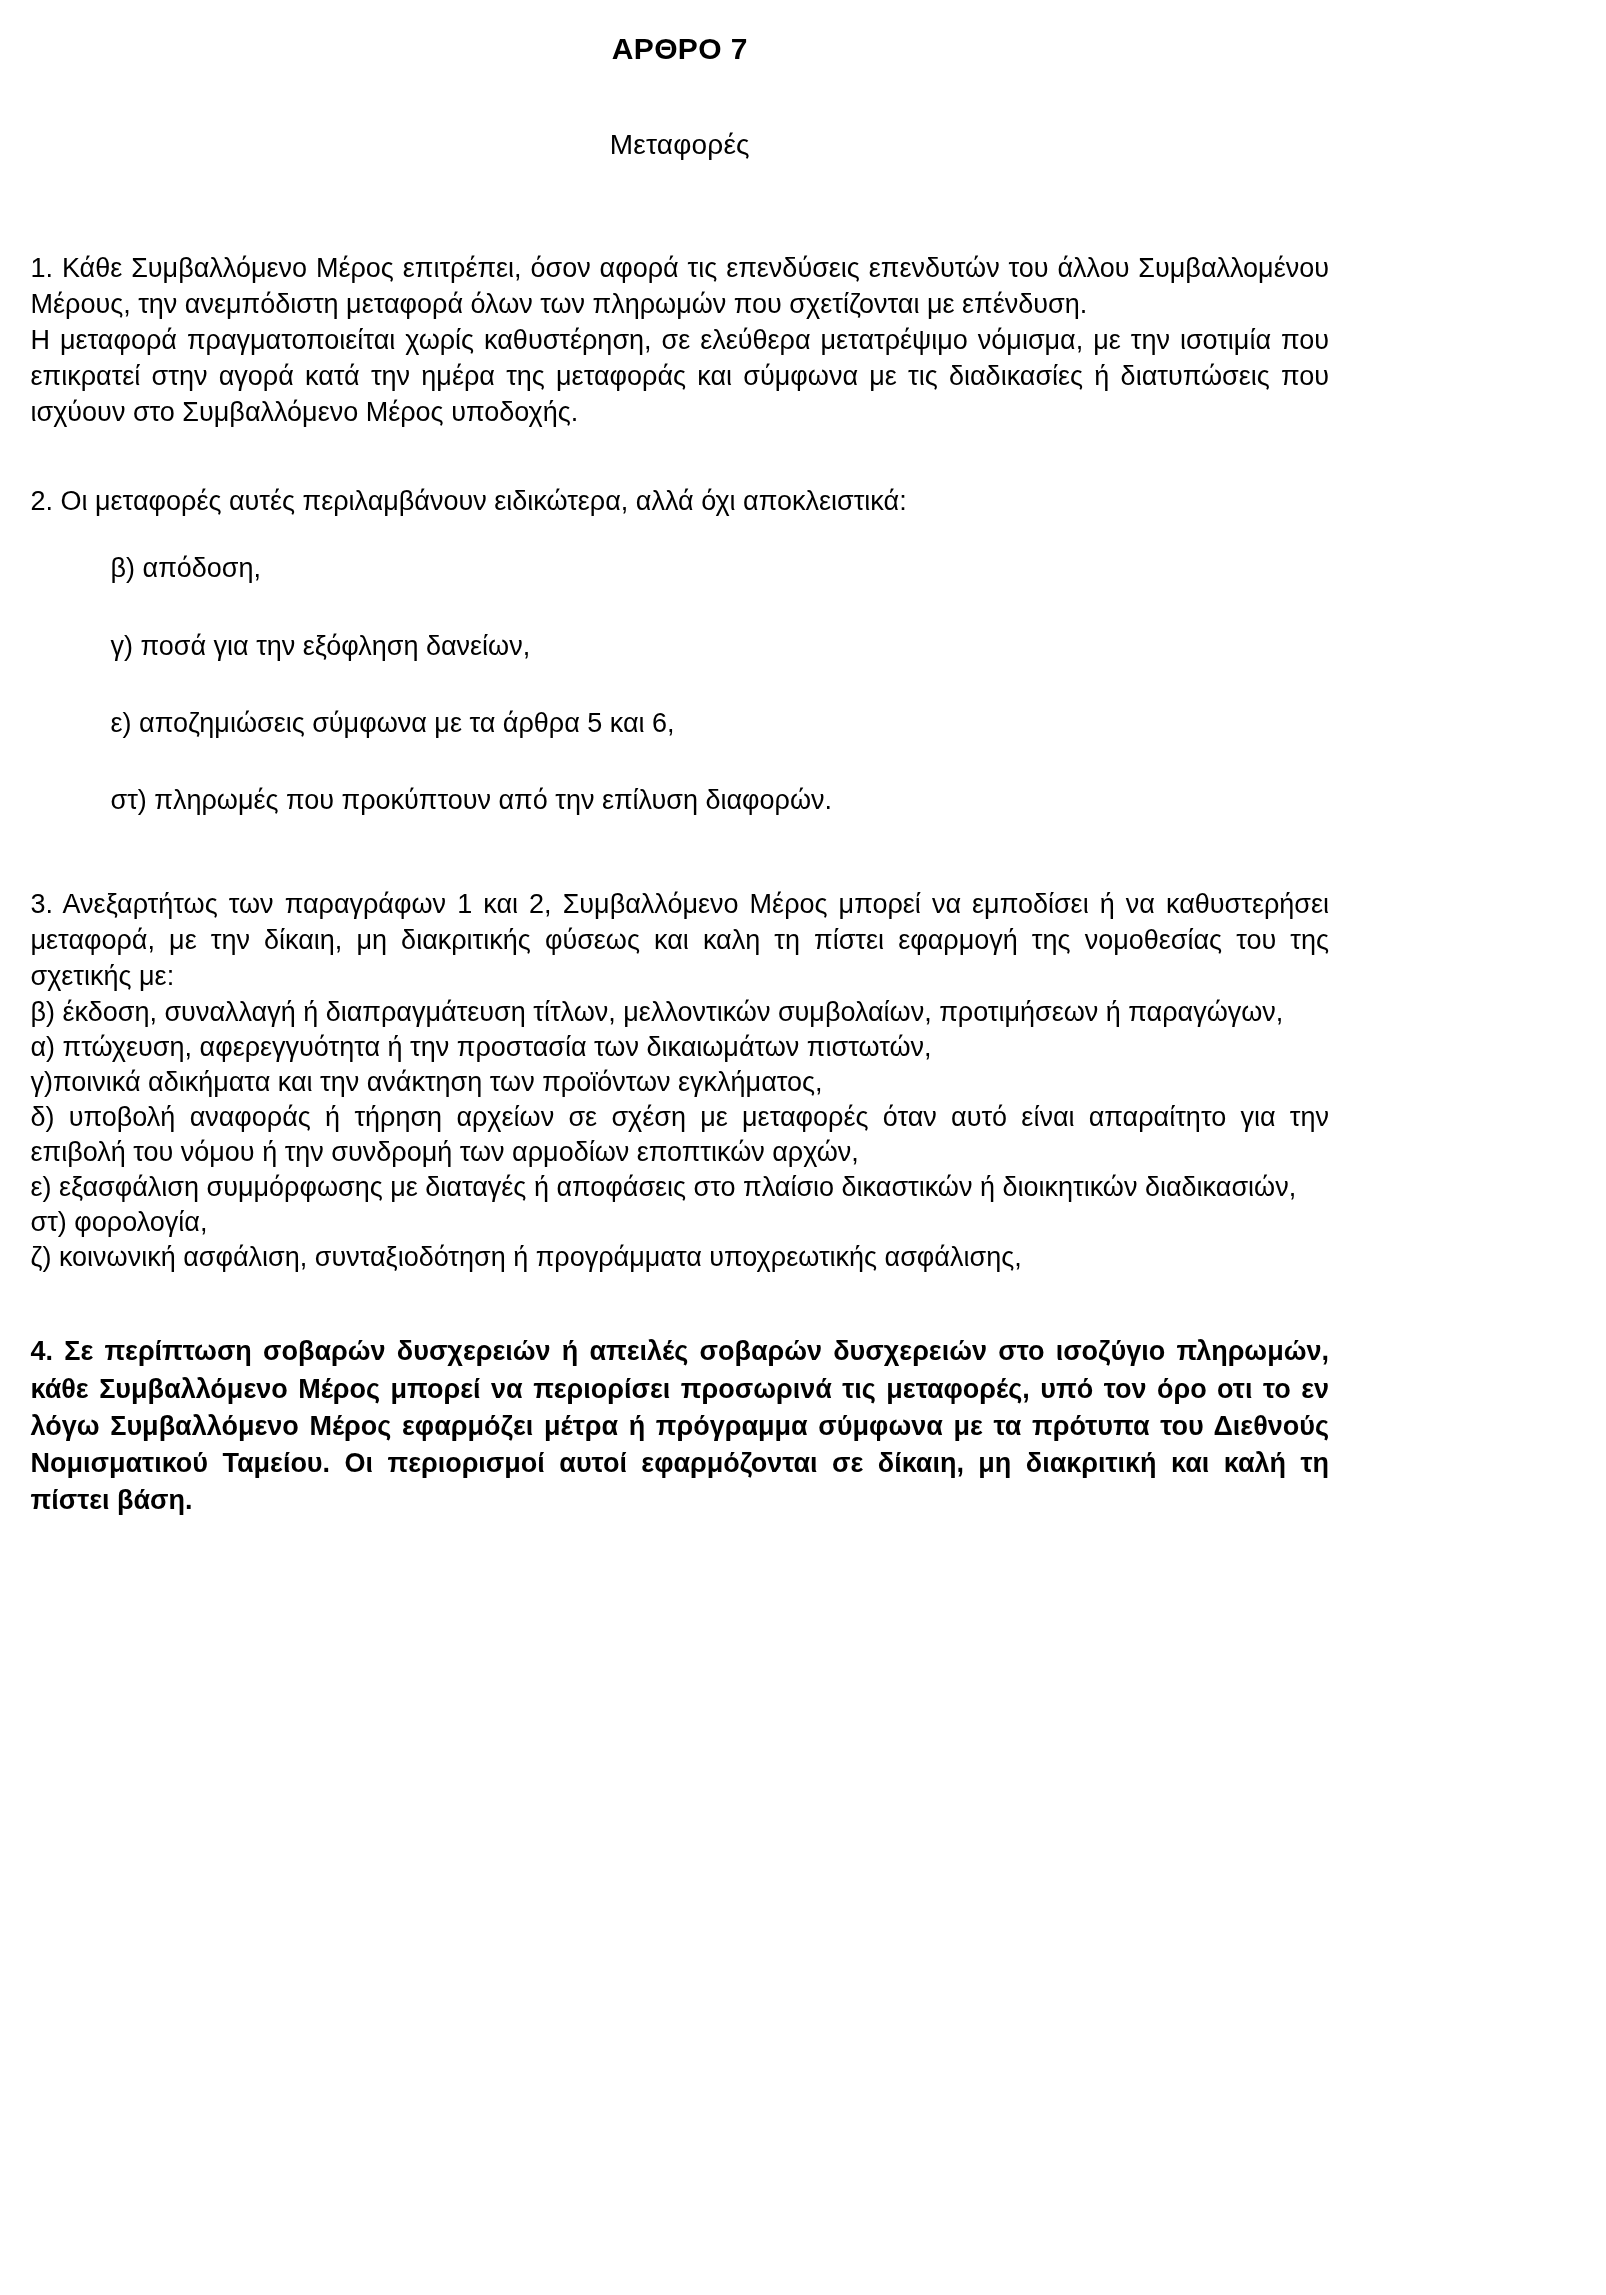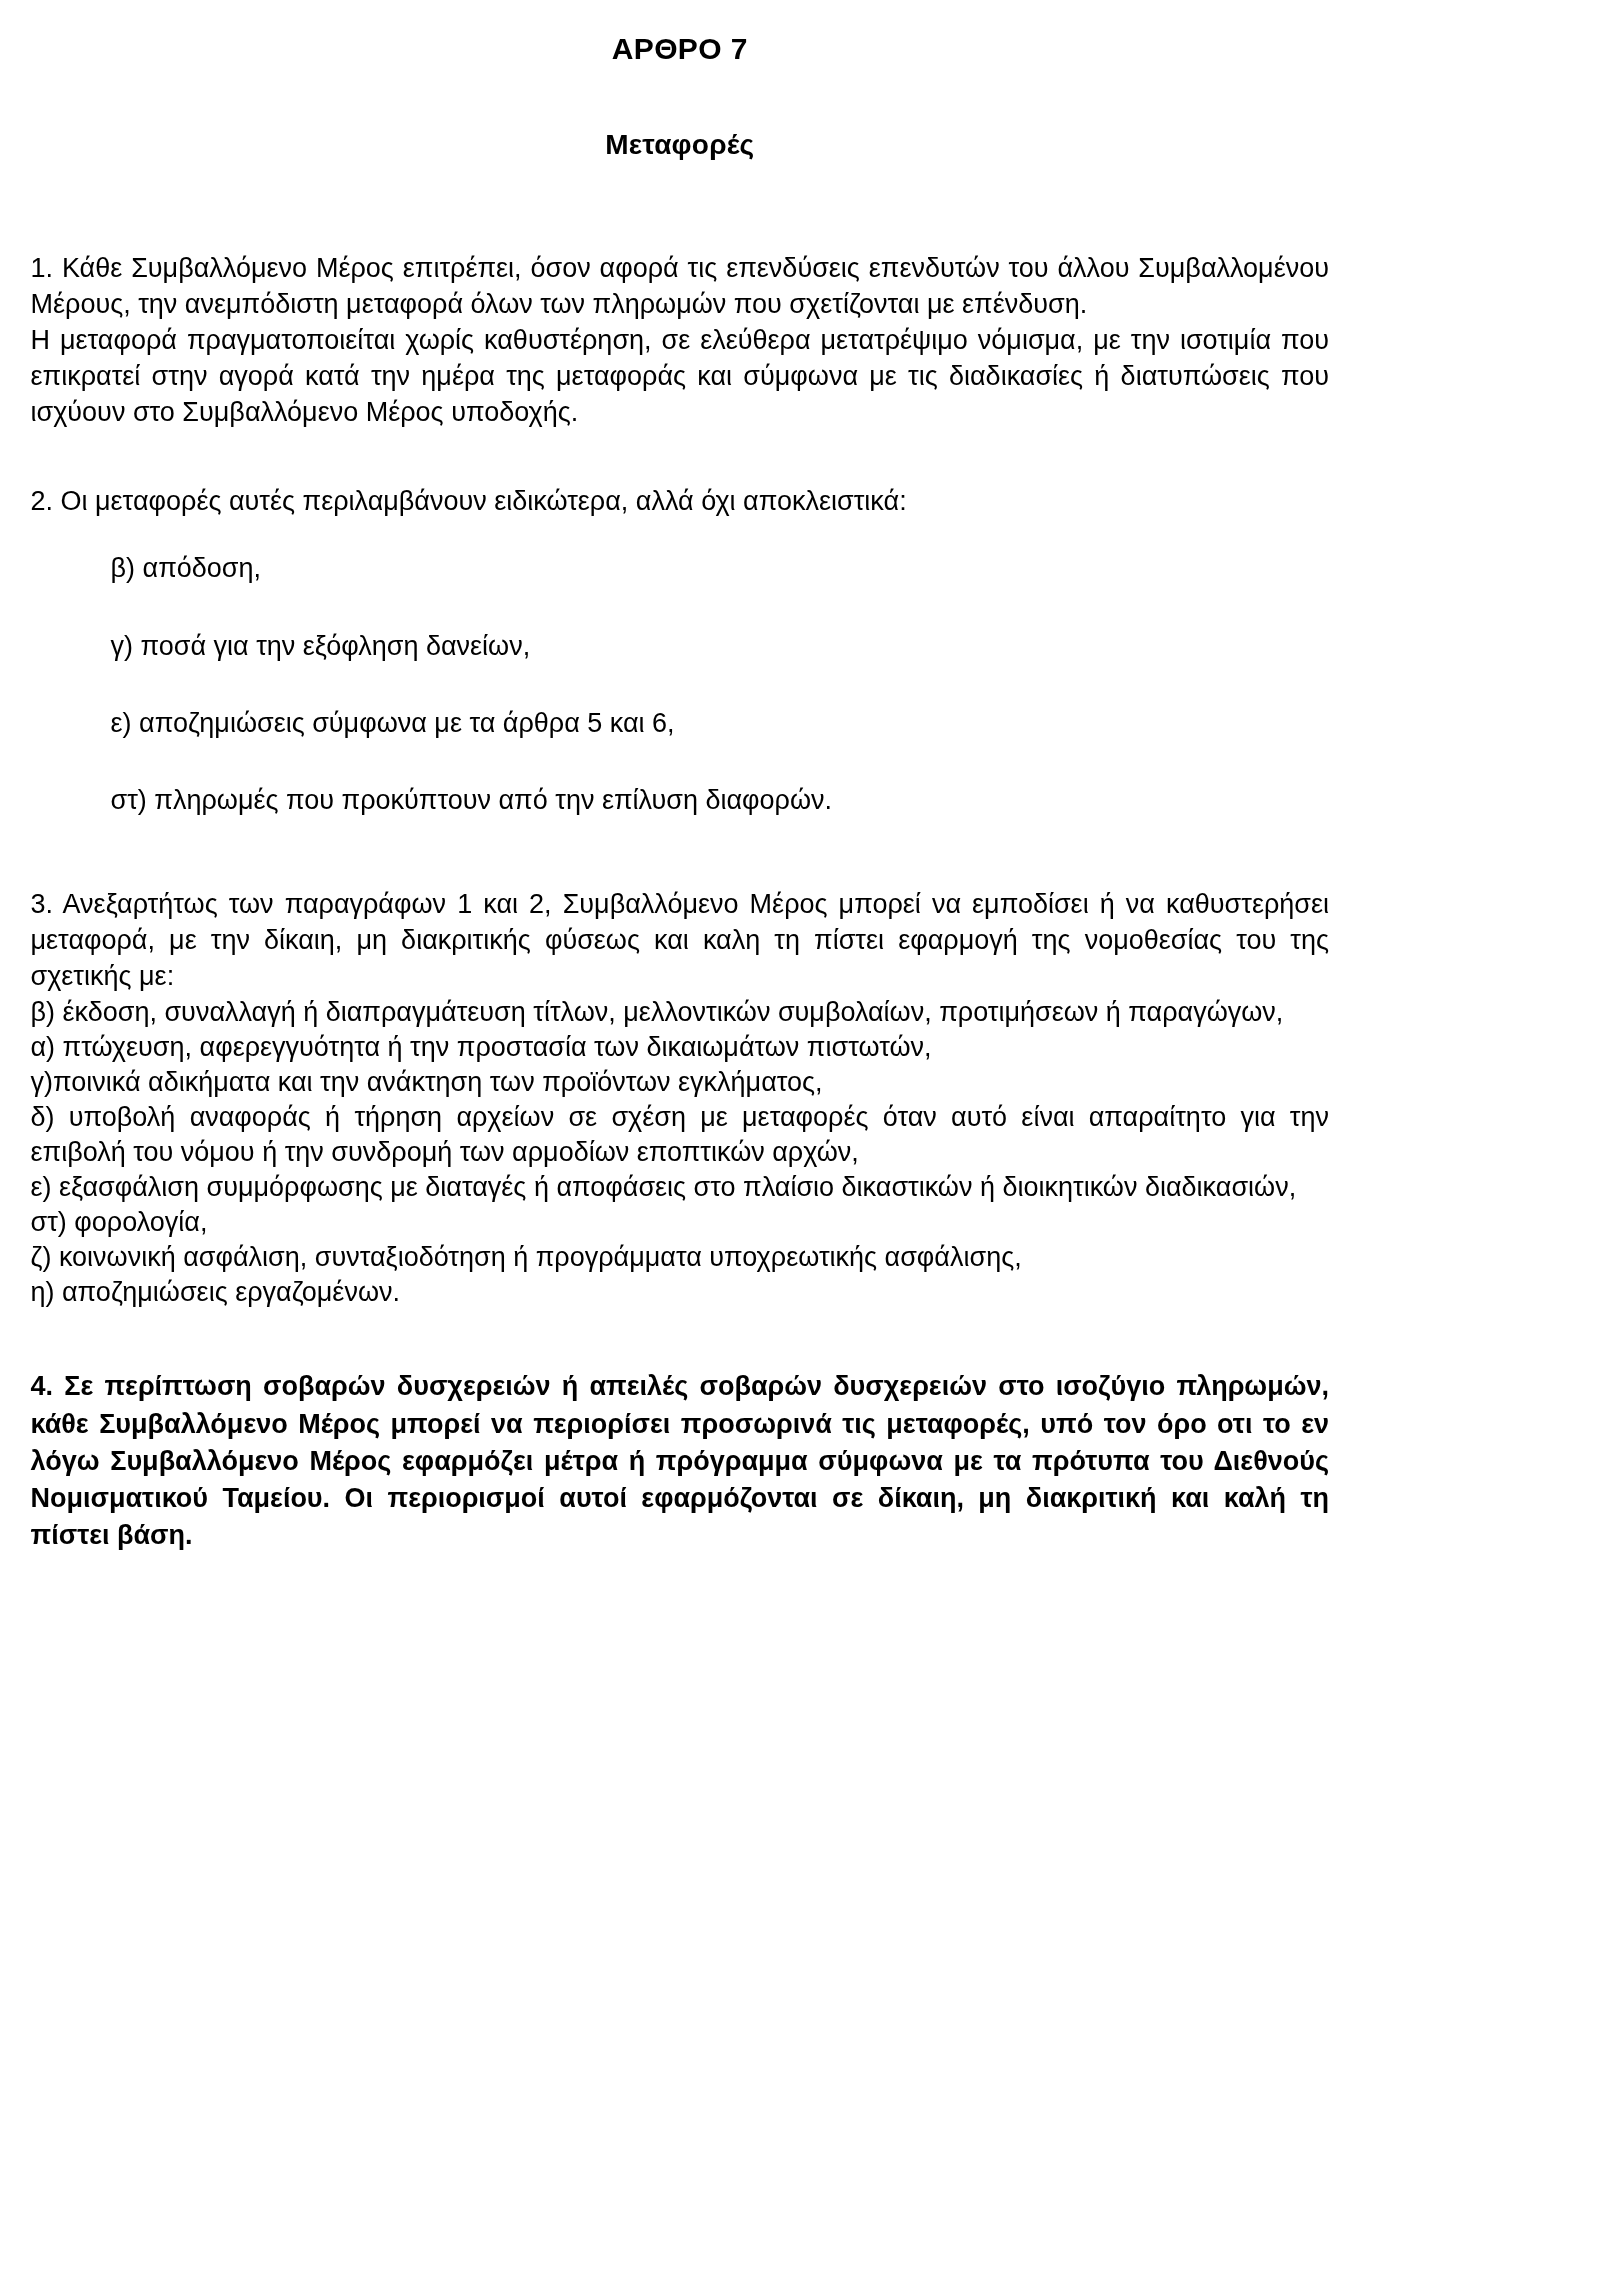--- a/index.html
+++ b/index.html
@@ -23,21 +23,21 @@
   }
   .doc-title {
     text-align: center;
     font-weight: bold;
     font-size: 30px;
     letter-spacing: 0.4px;
     margin: 8px 0 0 0;
   }
   .doc-subtitle {
     text-align: center;
-    font-weight: bold;
+    font-weight: normal;
     font-size: 28px;
     letter-spacing: 0.2px;
     margin: 63px 0 0 0;
   }
   .body-block {
     margin-top: 90px;
   }
   p.para {
     font-size: 27px;
     line-height: 1.33;
@@ -102,21 +102,20 @@
 
     <section class="sec3">
       <p class="para">3. Ανεξαρτήτως των παραγράφων 1 και 2, Συμβαλλόμενο Μέρος μπορεί να εμποδίσει ή να καθυστερήσει μεταφορά, με την δίκαιη, μη διακριτικής φύσεως και καλη τη πίστει εφαρμογή της νομοθεσίας του της σχετικής με:</p>
       <p class="para tight">β) έκδοση, συναλλαγή ή διαπραγμάτευση τίτλων, μελλοντικών συμβολαίων, προτιμήσεων ή παραγώγων,</p>
       <p class="para tight">α) πτώχευση, αφερεγγυότητα ή την προστασία των δικαιωμάτων πιστωτών,</p>
       <p class="para tight">γ)ποινικά αδικήματα και την ανάκτηση των προϊόντων εγκλήματος,</p>
       <p class="para tight">δ) υποβολή αναφοράς ή τήρηση αρχείων σε σχέση με μεταφορές όταν αυτό είναι απαραίτητο για την επιβολή του νόμου ή την συνδρομή των αρμοδίων εποπτικών αρχών,</p>
       <p class="para tight">ε) εξασφάλιση συμμόρφωσης με διαταγές ή αποφάσεις στο πλαίσιο δικαστικών ή διοικητικών διαδικασιών,</p>
       <p class="para tight">στ) φορολογία,</p>
       <p class="para tight">ζ) κοινωνική ασφάλιση, συνταξιοδότηση ή προγράμματα υποχρεωτικής ασφάλισης,</p>
-      <p class="para tight">η) αποζημιώσεις εργαζομένων.</p>
     </section>
 
     <section class="sec4">
       <p class="para loose">4. Σε περίπτωση σοβαρών δυσχερειών ή απειλές σοβαρών δυσχερειών στο ισοζύγιο πληρωμών, κάθε Συμβαλλόμενο Μέρος μπορεί να περιορίσει προσωρινά τις μεταφορές, υπό τον όρο οτι το εν λόγω Συμβαλλόμενο Μέρος εφαρμόζει μέτρα ή πρόγραμμα σύμφωνα με τα πρότυπα του Διεθνούς Νομισματικού Ταμείου. Οι περιορισμοί αυτοί εφαρμόζονται σε δίκαιη, μη διακριτική και καλή τη πίστει βάση.</p>
     </section>
 
   </div>
 </div>
 
 

